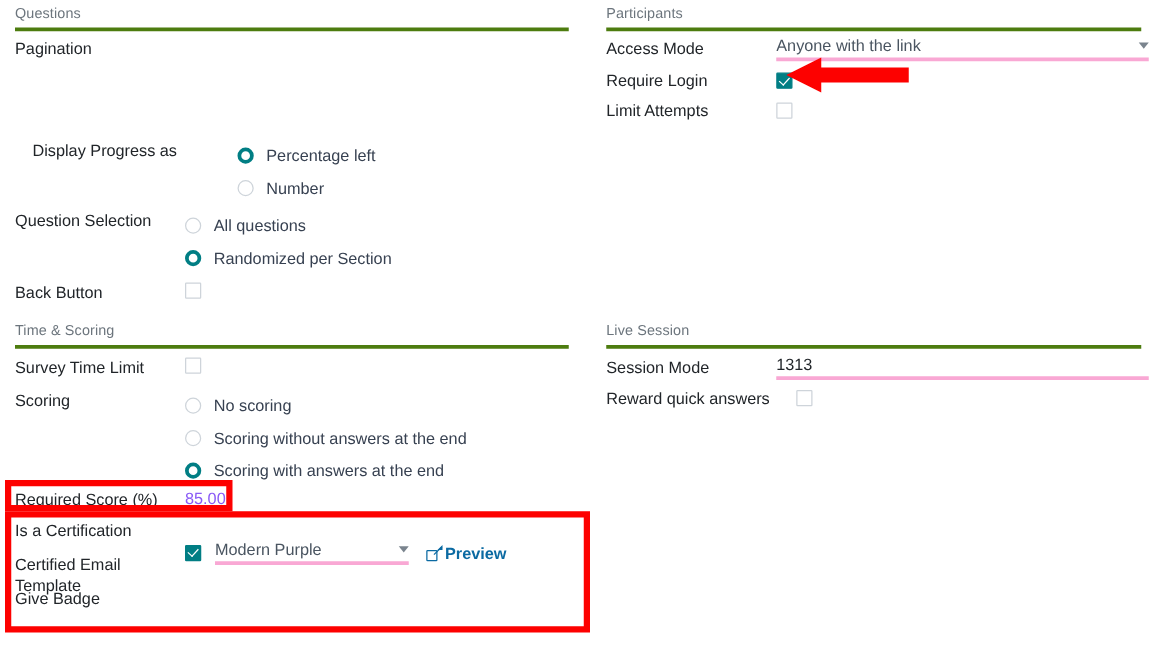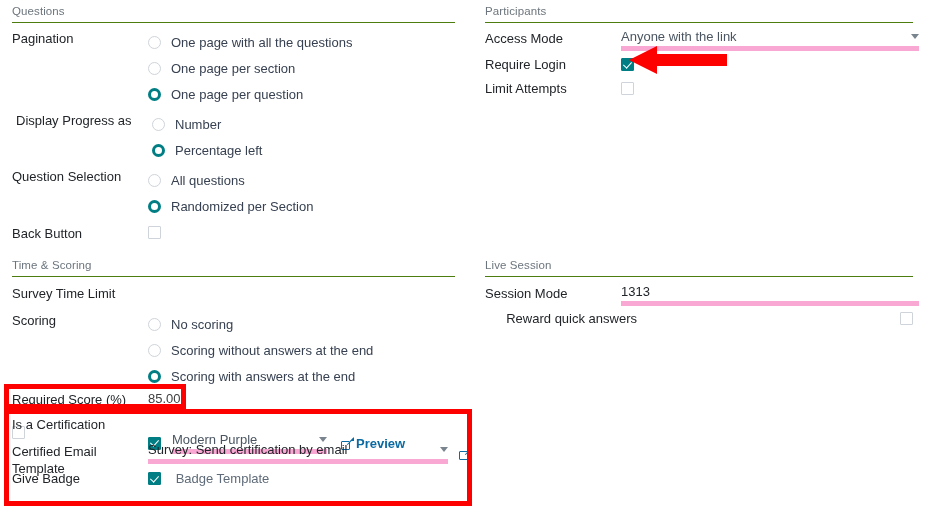--- a/index.html
+++ b/index.html
@@ -29,21 +29,21 @@
   }
   .col-left  { left: 12px; }
   .col-right { left: 485px; }
 
   
   .group-header {
     font-size: 11.5px;
     color: #6c757d;
     font-weight: 400;
     padding-bottom: 4px;
-    border-bottom: 1px solid #4d7c0f;
+    border-bottom: 3px solid #4d7c0f;
     letter-spacing: 0.1px;
     line-height: 14px;
   }
 
   
   .frow {
     display: flex;
     align-items: flex-start;
     min-height: 26px;
   }
@@ -114,28 +114,28 @@
     width: 4px;
     height: 7px;
     border: solid #ffffff;
     border-width: 0 1.7px 1.7px 0;
     transform: rotate(42deg);
   }
 
   
   .textval {
     font-size: 13px;
-    color: #404040;
+    color: #8b5cf6;
     padding-top: 1px;
     display: inline-block;
   }
 
   
   .uline {
-    border-bottom: 5px solid #f9a8d4;
+    border-bottom: 3px solid #f9a8d4;
     display: flex;
     align-items: center;
     padding-bottom: 2px;
   }
   .uline .val {
     flex: 1 1 auto;
     font-size: 13px;
     color: #4a5561;
     white-space: nowrap;
     overflow: hidden;
@@ -230,47 +230,33 @@
 <body>
 
 <div class="sheet">
 
   <div class="col col-left">
 
     <div class="group-header" style="position:absolute; top:4px; left:0; width:443px;">Questions</div>
 
     <div class="frow" style="position:absolute; top:26px; left:0; width:443px;">
       <div class="flabel">Pagination</div>
-      <div class="fval">
-        <div class="radio-line">
-          <span class="radio"></span>
-          <span class="radio-label">One page with all the questions</span>
-        </div>
-        <div class="radio-line">
-          <span class="radio"></span>
-          <span class="radio-label">One page per section</span>
-        </div>
+    </div>
+
+    <div class="frow" style="position:absolute; top:108px; left:14px; width:443px;gap:28px;">
+      <div class="flabel">Display Progress as</div>
+      <div class="fval">
         <div class="radio-line">
           <span class="radio checked"></span>
-          <span class="radio-label">One page per question</span>
-        </div>
-      </div>
-    </div>
-
-    <div class="frow" style="position:absolute; top:108px; left:4px; width:443px;">
-      <div class="flabel">Display Progress as</div>
-      <div class="fval">
+          <span class="radio-label">Percentage left</span>
+        </div>
         <div class="radio-line">
           <span class="radio"></span>
           <span class="radio-label">Number</span>
         </div>
-        <div class="radio-line">
-          <span class="radio checked"></span>
-          <span class="radio-label">Percentage left</span>
-        </div>
       </div>
     </div>
 
     <div class="frow" style="position:absolute; top:164px; left:0; width:443px;">
       <div class="flabel">Question Selection</div>
       <div class="fval">
         <div class="radio-line">
           <span class="radio"></span>
           <span class="radio-label">All questions</span>
         </div>
@@ -283,21 +269,21 @@
 
     <div class="frow" style="position:absolute; top:221px; left:0; width:443px;">
       <div class="flabel">Back Button</div>
       <div class="fval">
         <span class="cbox"></span>
       </div>
     </div>
 
     <div class="group-header" style="position:absolute; top:258px; left:0; width:443px;">Time &amp; Scoring</div>
 
-    <div class="frow" style="position:absolute; top:281px; left:0; width:443px;flex-direction:column;">
+    <div class="frow" style="position:absolute; top:281px; left:0; width:443px;">
       <div class="flabel">Survey Time Limit</div>
       <div class="fval">
         <span class="cbox"></span>
       </div>
     </div>
 
     <div class="frow" style="position:absolute; top:308px; left:0; width:443px;">
       <div class="flabel">Scoring</div>
       <div class="fval">
         <div class="radio-line">
@@ -338,38 +324,24 @@
           <span>Preview</span>
         </span>
       </div>
     </div>
 
     <div class="frow" style="position:absolute; top:439px; left:0; width:460px;">
       <div class="flabel two-line">
         <span>Certified Email</span><br>
         <span>Template</span>
       </div>
-      <div class="fval" style="display:flex; align-items:center;">
-        <span class="uline" style="width:310px;">
-          <span class="val dark">Survey: Send certification by email</span>
-          <span class="caret"></span>
-        </span>
-        <span class="ext-icon" style="margin-left:11px;">
-          <span class="bx"></span>
-            <span class="ar"></span>
-        </span>
-      </div>
     </div>
 
     <div class="frow" style="position:absolute; top:466px; left:0; width:443px;">
       <div class="flabel">Give Badge</div>
-      <div class="fval" style="padding-top:4px;">
-        <span class="cbox checked"></span>
-        <span class="muted-link">Badge Template</span>
-      </div>
     </div>
 
   </div>
 
   <div class="col col-right">
 
     <div class="group-header" style="position:absolute; top:4px; left:0; width:428px;">Participants</div>
 
     <div class="frow" style="position:absolute; top:26px; left:0; width:428px;">
       <div class="flabel">Access Mode</div>
@@ -399,21 +371,21 @@
 
     <div class="frow" style="position:absolute; top:281px; left:0; width:428px;">
       <div class="flabel">Session Mode</div>
       <div class="fval">
         <span class="uline" style="width:298px;">
           <span class="val dark">1313</span>
         </span>
       </div>
     </div>
 
-    <div class="frow" style="position:absolute; top:306px; left:0; width:428px;text-align:right;">
+    <div class="frow" style="position:absolute; top:306px; left:0; width:428px;">
       <div class="flabel" style="width:152px; flex:0 0 152px;">Reward quick answers</div>
       <div class="fval" style="padding-top:4px;">
         <span class="cbox"></span>
       </div>
     </div>
 
   </div>
 
   <div class="annot-rect" style="left:4px; top:384px; width:182px; height:25px;"></div>
 

